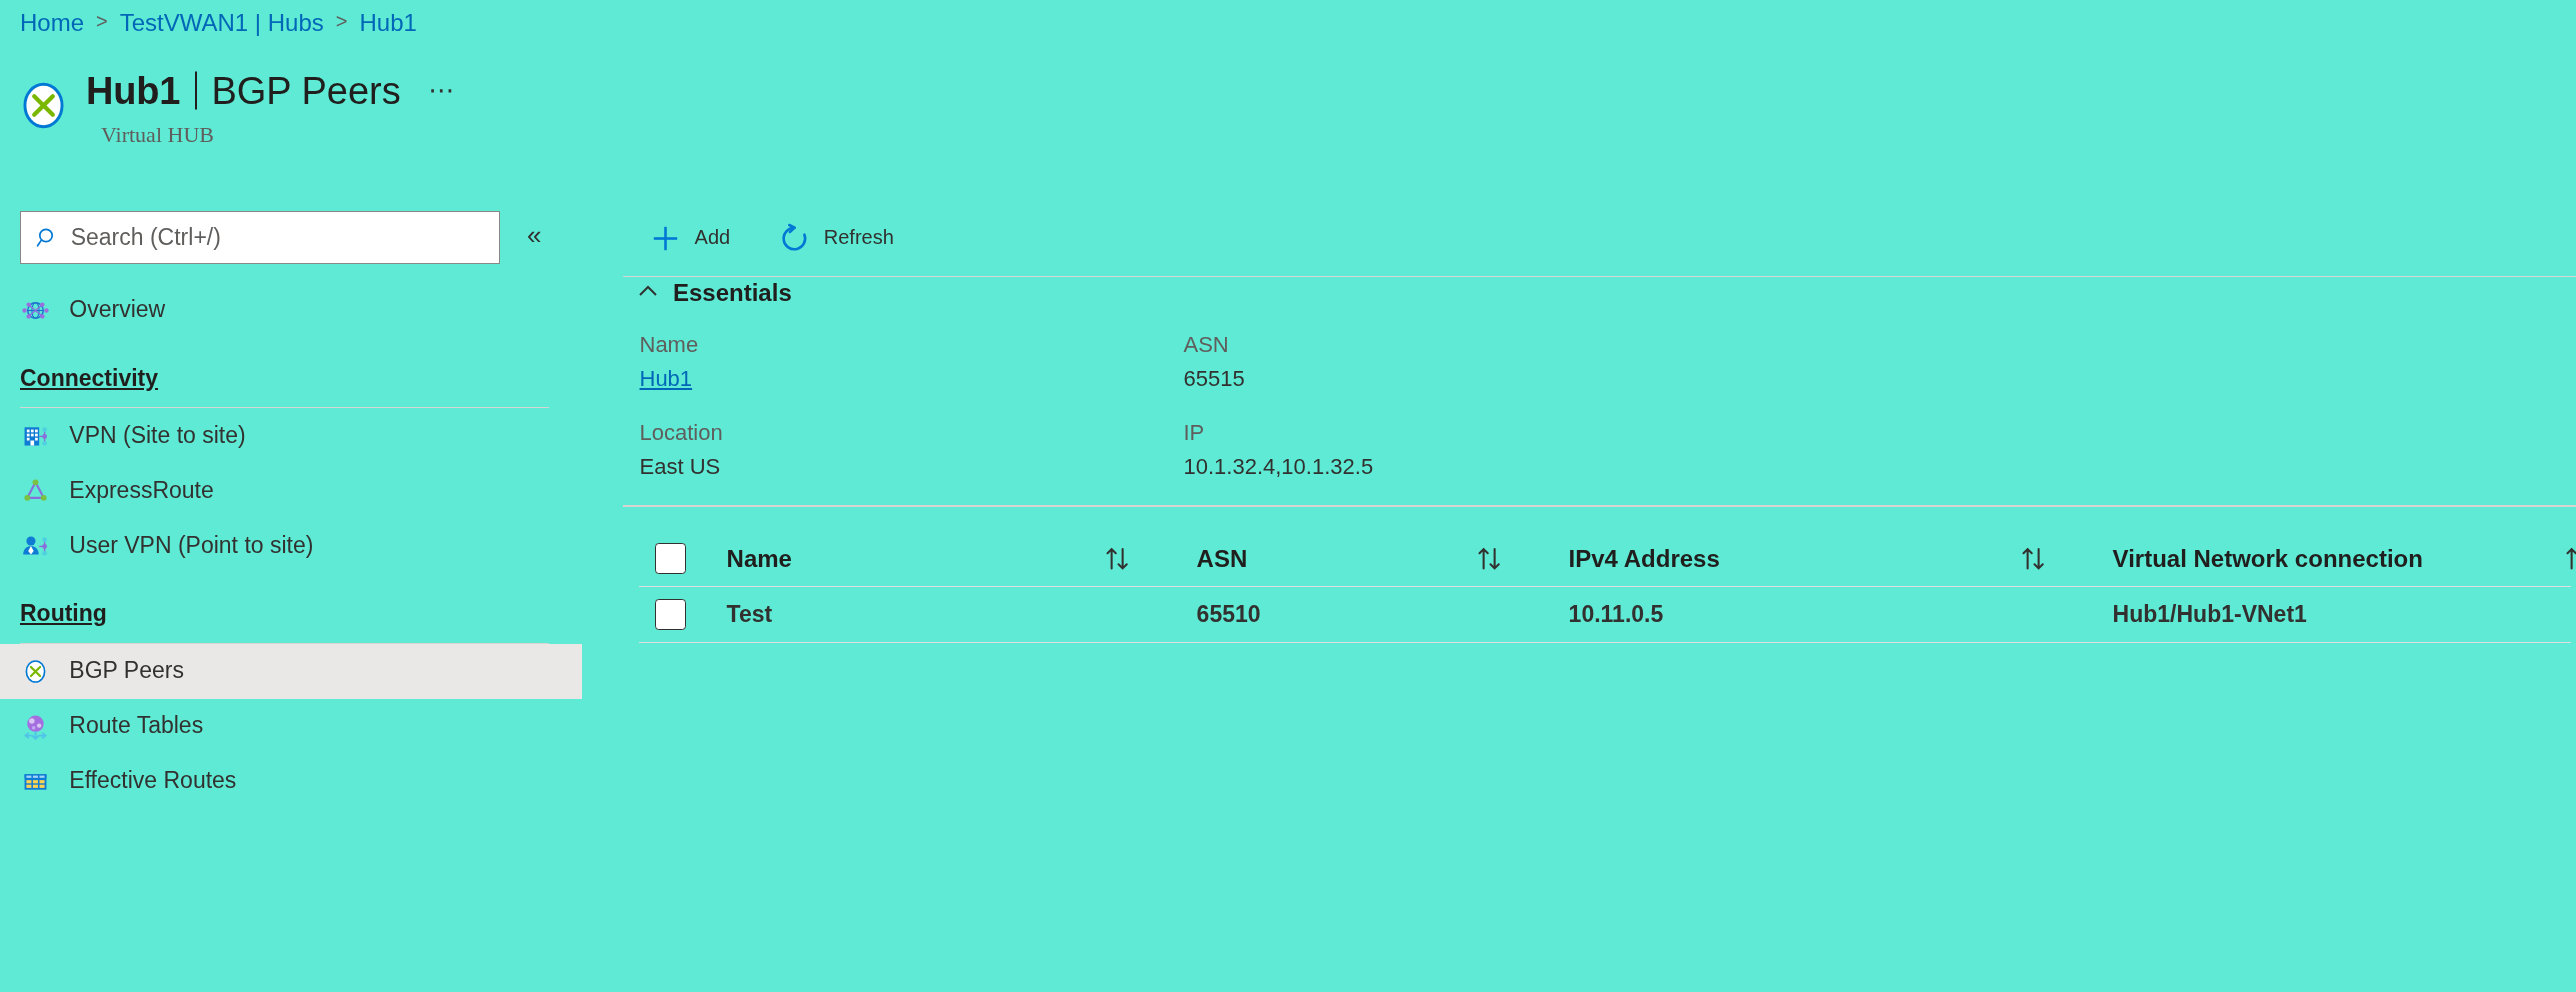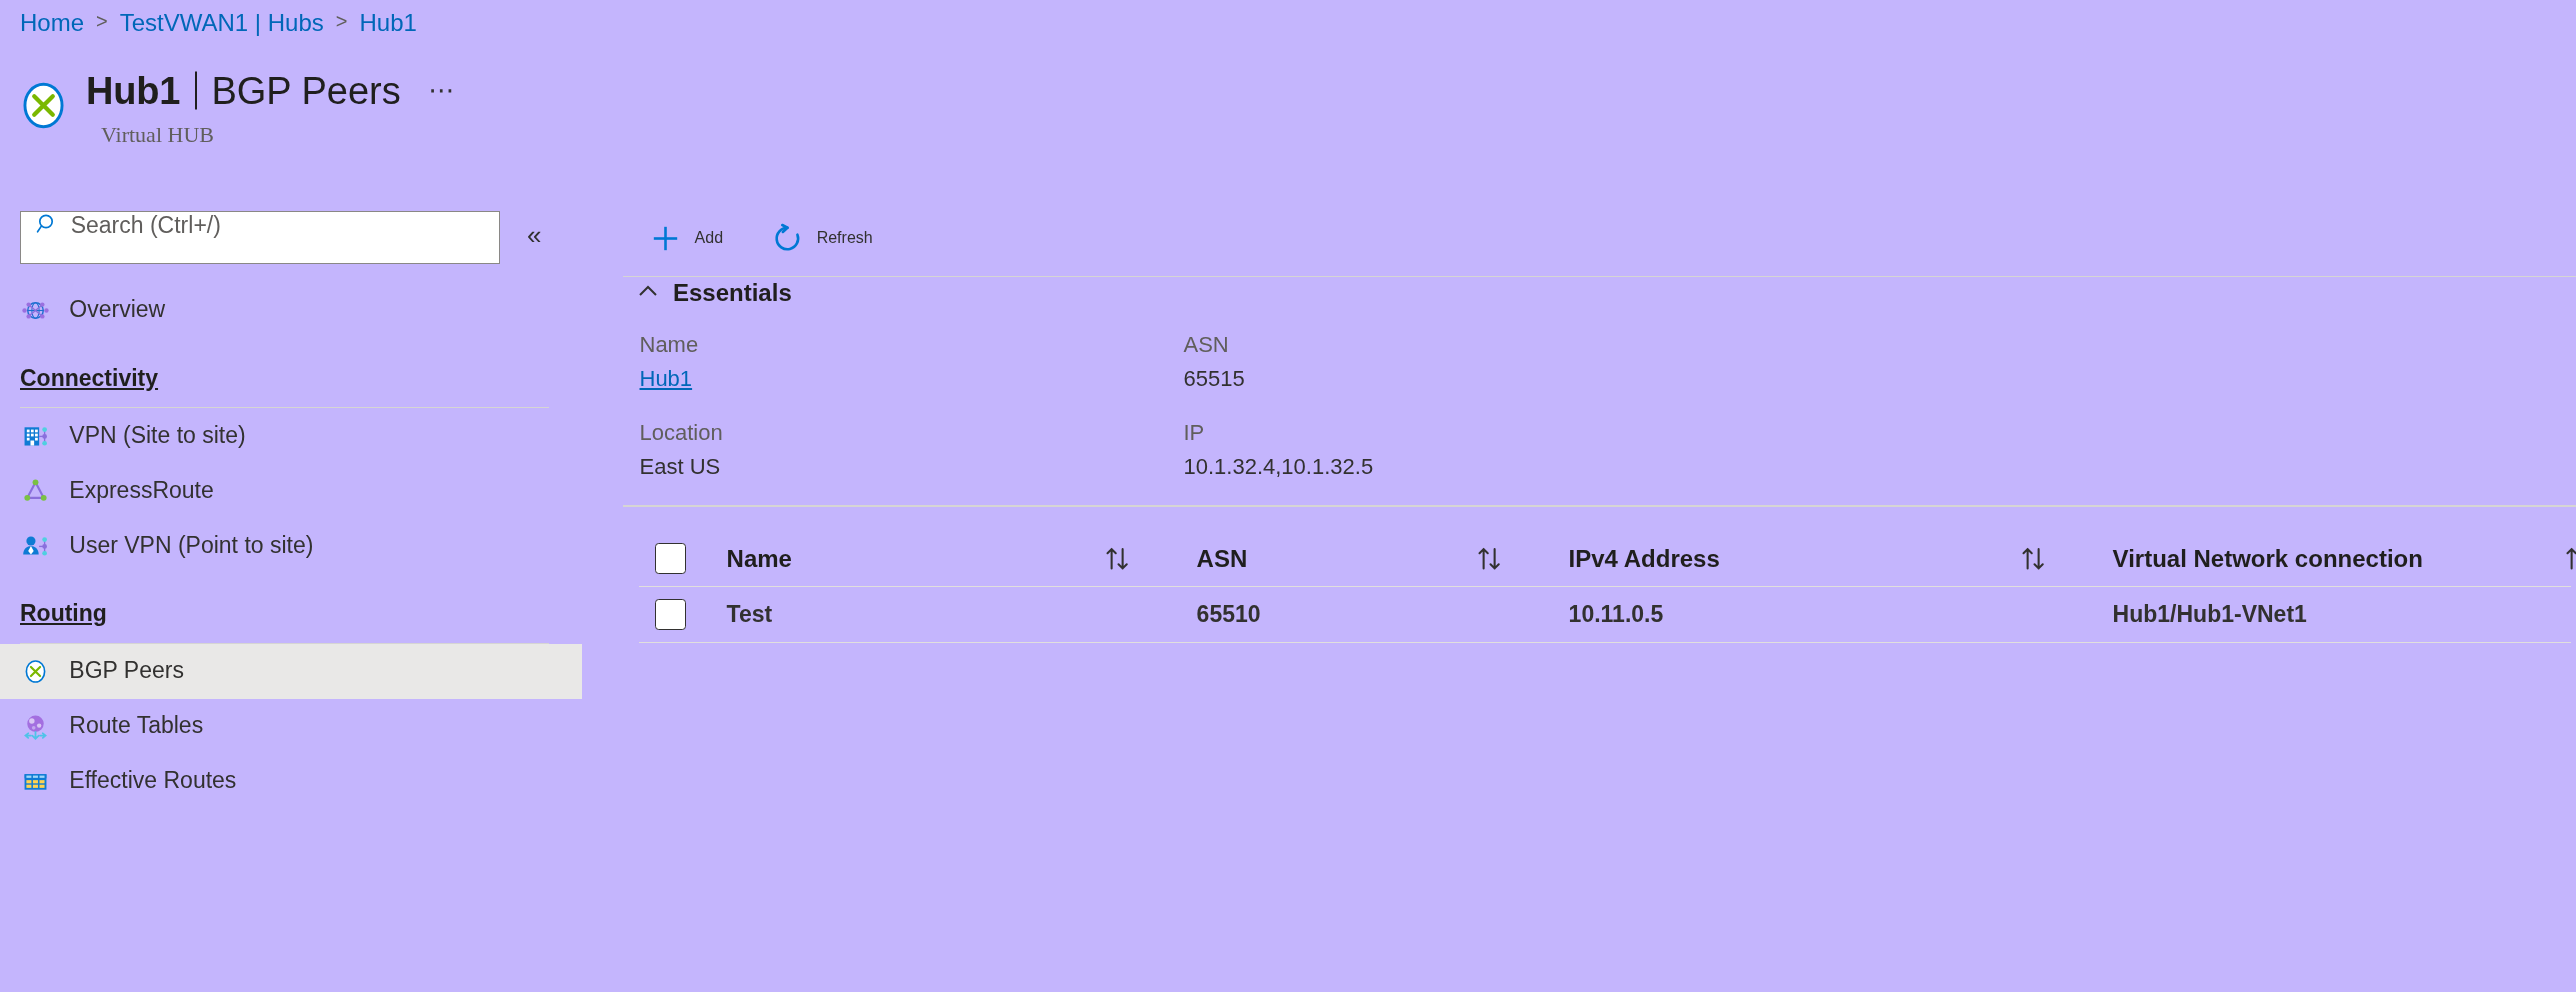--- a/index.html
+++ b/index.html
@@ -4,21 +4,21 @@
 <style>
   * { box-sizing: border-box; }
   html, body {
     margin: 0; padding: 0;
     width: 2576px; height: 993px;
     background: #ffffff;
     font-family: "Liberation Sans", sans-serif;
     color: #1b1a19;
     overflow: hidden;
   }
-  .page { position: relative; width: 2576px; height: 993px; background:#c4b5fd; }
+  .page { position: relative; width: 2576px; height: 993px; background:#5eead4; }
 
   
   .breadcrumb {
     position: absolute; left: 20px; top: 7.3px;
     display: flex; align-items: center;
     font-size: 24px; line-height: 31px;
   }
   .crumb { color: #0067b8; cursor: pointer; white-space: pre; }
   .crumb-sep {
     color: #605e5c; margin: 0 12px; font-size: 20px;
@@ -55,21 +55,21 @@
     margin-top: 5.5px; margin-left: 15px; font-family: Liberation Serif, serif;
   }
 
   
   .leftnav { position: absolute; left: 0; top: 211px; width: 586px; }
   .search-row { position: relative; height: 55px; }
   .search-box {
     position: absolute; left: 20px; top: 0;
     width: 480px; height: 53px;
     border: 0.9px solid #8a8886; background:#fff;
-    display: flex; align-items: flex-start; padding-left: 14.7px;
+    display: flex; align-items: center; padding-left: 14.7px;
   }
   .search-icon { width: 24px; height: 24px; flex: 0 0 24px; margin-right: 11px; }
   .search-input {
     border: none; outline: none; background: transparent;
     font-family: "Liberation Sans", sans-serif;
     font-size: 23px; color: #605e5c; width: 403px; padding: 0;
   }
   .search-input::placeholder { color: #605e5c; opacity: 1; }
   .collapse-btn {
     position: absolute; left: 527px; top: 11px;
@@ -96,21 +96,21 @@
 
   
   .main { position: absolute; left: 623px; top: 206px; right: 0; }
 
   .cmdbar { display: flex; align-items: center; height: 64px; padding-left: 18.3px; }
   .cmd {
     display: flex; align-items: center; cursor: pointer;
     margin-right: 33px; height: 48px; padding: 0 7.3px;
   }
   .cmd-ico { width: 33px; height: 33px; flex: 0 0 33px; margin-right: 13px; }
-  .cmd-label { font-size: 16px; color: #323130; line-height: 27.5px; }
+  .cmd-label { font-size: 20px; color: #323130; line-height: 27.5px; }
 
   .cmd-rule { height: 1.8px; background: #d6d5d4; width: 1953px; margin-top: 5.5px; }
 
   .essentials-head {
     display: flex; align-items: flex-start; margin: 2px 0 0 13px; cursor: pointer;
   }
   .chev-up { width: 24px; height: 24px; margin-right: 13px; flex:0 0 24px; }
   .essentials-label { font-size: 24px; font-weight: 700; color: #201f1e; }
 
   .essentials-grid {

